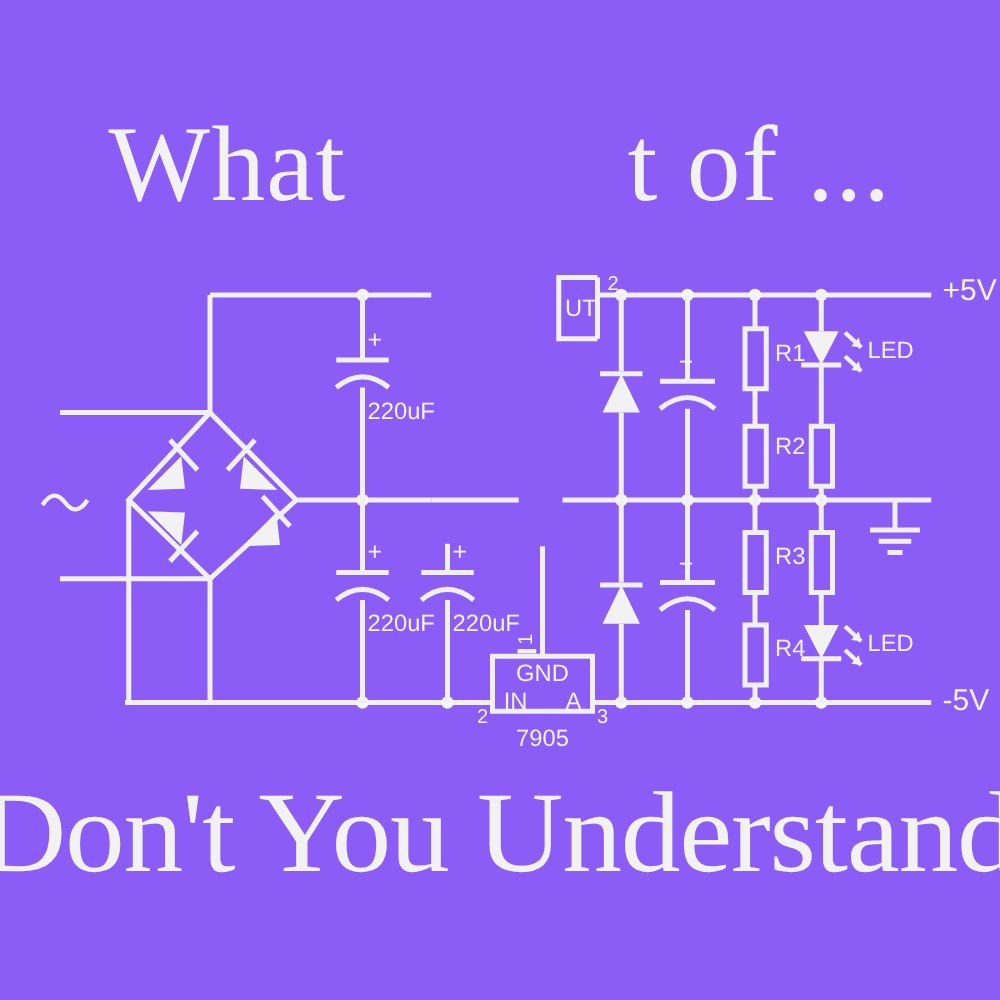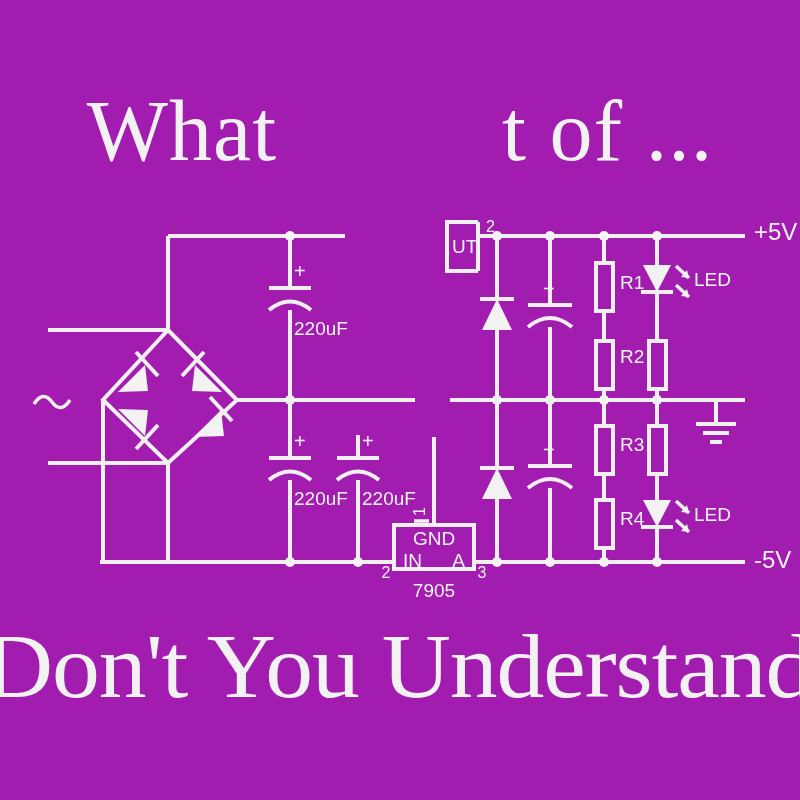--- a/index.html
+++ b/index.html
@@ -12,21 +12,21 @@
     height: 800px;
     background: #5e5e5e;
     font-family: "Liberation Sans", sans-serif;
     overflow: hidden;
     position: relative;
   }
   #meme-root {
     position: relative;
     width: 800px;
     height: 800px;
-    background: #a21caf;
+    background: #8b5cf6;
   }
   .meme-text {
     position: absolute;
     width: 100%;
     text-align: center;
     color: #f2f2f2;
     font-family: "Liberation Serif", serif;
     font-weight: normal;
     line-height: 1;
     white-space: pre;

